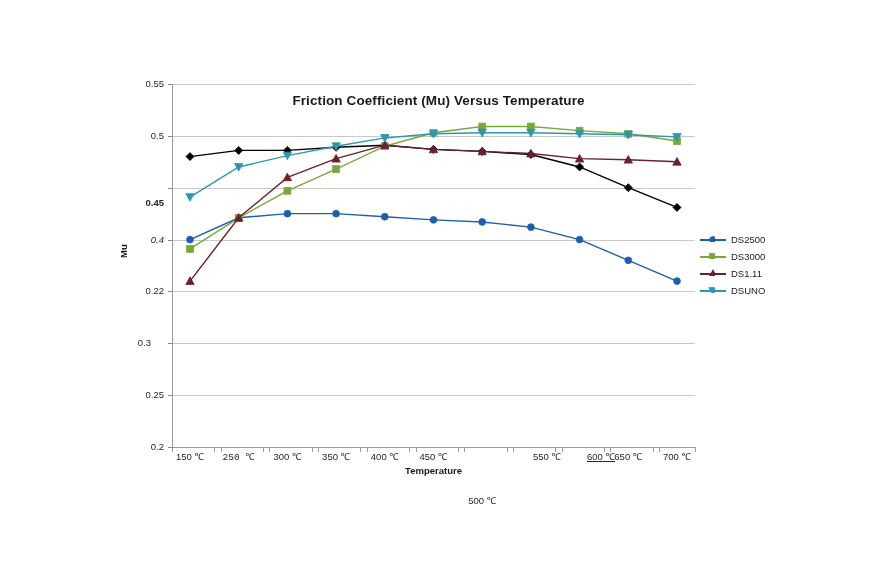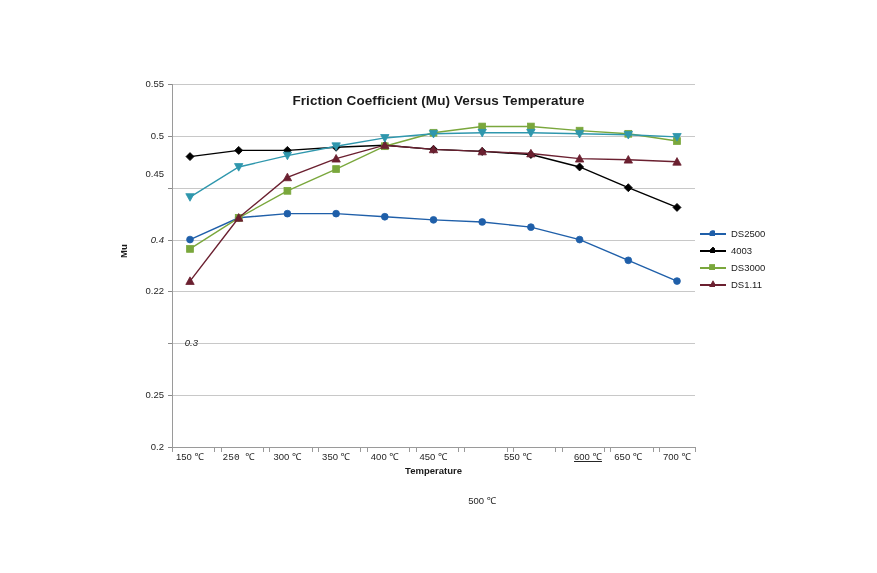--- a/index.html
+++ b/index.html
@@ -115,21 +115,21 @@
   }
   .legend {
     position: absolute;
     left: 700px;
     top: 228px;
     width: 130px;
   }
   .legend-row {
     height: 17px;
     display: flex;
-    align-items: flex-start;
+    align-items: flex-end;
   }
   .legend-swatch {
     width: 26px;
     height: 11px;
     position: relative;
     margin-right: 5px;
     flex: 0 0 26px;
   }
   .legend-swatch .lline {
     position: absolute;
@@ -189,27 +189,27 @@
     </div>
 
   <div class="axis-left"></div>
   <div class="axis-bottom"></div>
 
   <div id="ytick-layer">
       <div class="ytick-label" style="top: 441px; right: 713px;">0.2</div>
       <div class="ytick-mark" style="top: 447px; left: 168px;"></div>
       <div class="ytick-label" style="top: 389.143px; right: 713px;">0.25</div>
       <div class="ytick-mark" style="top: 395.143px; left: 168px;"></div>
-      <div class="ytick-label" style="top: 337.286px; right: 679px; font-style: italic;">0.3</div>
+      <div class="ytick-label" style="top: 337.286px; right: 726px;">0.3</div>
       <div class="ytick-mark" style="top: 343.286px; left: 168px;"></div>
       <div class="ytick-label" style="top: 285.429px; right: 713px;">0.22</div>
       <div class="ytick-mark" style="top: 291.429px; left: 168px;"></div>
       <div class="ytick-label" style="top: 233.571px; right: 713px; font-style: italic;">0.4</div>
       <div class="ytick-mark" style="top: 239.571px; left: 168px;"></div>
-      <div class="ytick-label" style="top: 168px; right: 713px;">0.45</div>
+      <div class="ytick-label" style="top: 197px; right: 713px; font-weight: bold;">0.45</div>
       <div class="ytick-mark" style="top: 187.714px; left: 168px;"></div>
       <div class="ytick-label" style="top: 129.857px; right: 713px;">0.5</div>
       <div class="ytick-mark" style="top: 135.857px; left: 168px;"></div>
       <div class="ytick-label" style="top: 78px; right: 713px;">0.55</div>
       <div class="ytick-mark" style="top: 84px; left: 168px;"></div>
     </div>
   <div id="xtick-layer">
       <div class="xtick-label" style="left: 162px;">150 ℃</div>
       <div class="xtick-mark" style="left: 214.35px;"></div>
       <div class="xtick-mark" style="left: 172px;"></div>
@@ -224,24 +224,24 @@
       <div class="xtick-mark" style="left: 318.1px;"></div>
       <div class="xtick-label" style="left: 356.8px;">400 ℃</div>
       <div class="xtick-mark" style="left: 409.15px;"></div>
       <div class="xtick-mark" style="left: 366.8px;"></div>
       <div class="xtick-label" style="left: 405.5px;">450 ℃</div>
       <div class="xtick-mark" style="left: 457.85px;"></div>
       <div class="xtick-mark" style="left: 415.5px;"></div>
       <div class="xtick-label" style="left: 454.2px; margin-top: 44px;">500 ℃</div>
       <div class="xtick-mark" style="left: 506.55px;"></div>
       <div class="xtick-mark" style="left: 464.2px;"></div>
-      <div class="xtick-label" style="left: 490px;">550 ℃</div>
+      <div class="xtick-label" style="left: 519px;">550 ℃</div>
       <div class="xtick-mark" style="left: 555.25px;"></div>
       <div class="xtick-mark" style="left: 512.9px;"></div>
-      <div class="xtick-label" style="left: 560px; text-decoration: underline;">600 ℃</div>
+      <div class="xtick-label" style="left: 573px; text-decoration: underline;">600 ℃</div>
       <div class="xtick-mark" style="left: 603.95px;"></div>
       <div class="xtick-mark" style="left: 561.6px;"></div>
       <div class="xtick-label" style="left: 600.3px;">650 ℃</div>
       <div class="xtick-mark" style="left: 652.65px;"></div>
       <div class="xtick-mark" style="left: 610.3px;"></div>
       <div class="xtick-label" style="left: 649px;">700 ℃</div>
       <div class="xtick-mark" style="left: 659px;"></div>
       <div class="xtick-mark" style="left: 695px;"></div>
     </div>
 
@@ -316,41 +316,41 @@
         <div class="legend-swatch">
           <div class="lline" style="background: rgb(31, 95, 169);"></div>
           <svg width="12" height="12" class="lmark" style="position: absolute; left: 7px; top: 0px;">
             <circle cx="6" cy="6" r="3.4" fill="#1f5fa9" stroke="#1f5fa9" stroke-width="0.8"></circle>
           </svg>
         </div>
         <div class="legend-label">DS2500</div>
       </div>
       <div class="legend-row">
         <div class="legend-swatch">
-          <div class="lline" style="background: rgb(0, 0, 0);"></div>
-          <svg width="12" height="12" class="lmark" style="position: absolute; left: 7px; top: 0px;">
-            <polygon points="6,2 10,6 6,10 2,6" fill="#000000" stroke="#000000" stroke-width="0.8"></polygon>
-          </svg>
-        </div>
-        <div class="legend-label">4003</div>
-      </div>
-      <div class="legend-row">
-        <div class="legend-swatch">
           <div class="lline" style="background: rgb(122, 167, 60);"></div>
           <svg width="12" height="12" class="lmark" style="position: absolute; left: 7px; top: 0px;">
             <rect x="2.6" y="2.6" width="6.8" height="6.8" fill="#7aa73c" stroke="#7aa73c" stroke-width="0.8"></rect>
           </svg>
         </div>
         <div class="legend-label">DS3000</div>
       </div>
       <div class="legend-row">
         <div class="legend-swatch">
           <div class="lline" style="background: rgb(107, 32, 48);"></div>
           <svg width="12" height="12" class="lmark" style="position: absolute; left: 7px; top: 0px;">
             <polygon points="6,1.8 10.200000000000001,9.4 1.8,9.4" fill="#6b2030" stroke="#6b2030" stroke-width="0.8"></polygon>
           </svg>
         </div>
         <div class="legend-label">DS1.11</div>
       </div>
+      <div class="legend-row">
+        <div class="legend-swatch">
+          <div class="lline" style="background: rgb(47, 151, 173);"></div>
+          <svg width="12" height="12" class="lmark" style="position: absolute; left: 7px; top: 0px;">
+            <polygon points="6,10.200000000000001 10.200000000000001,2.6 1.8,2.6" fill="#2f97ad" stroke="#2f97ad" stroke-width="0.8"></polygon>
+          </svg>
+        </div>
+        <div class="legend-label">DSUNO</div>
+      </div>
     </div>
 
 
 </div>
 
 </body></html>

